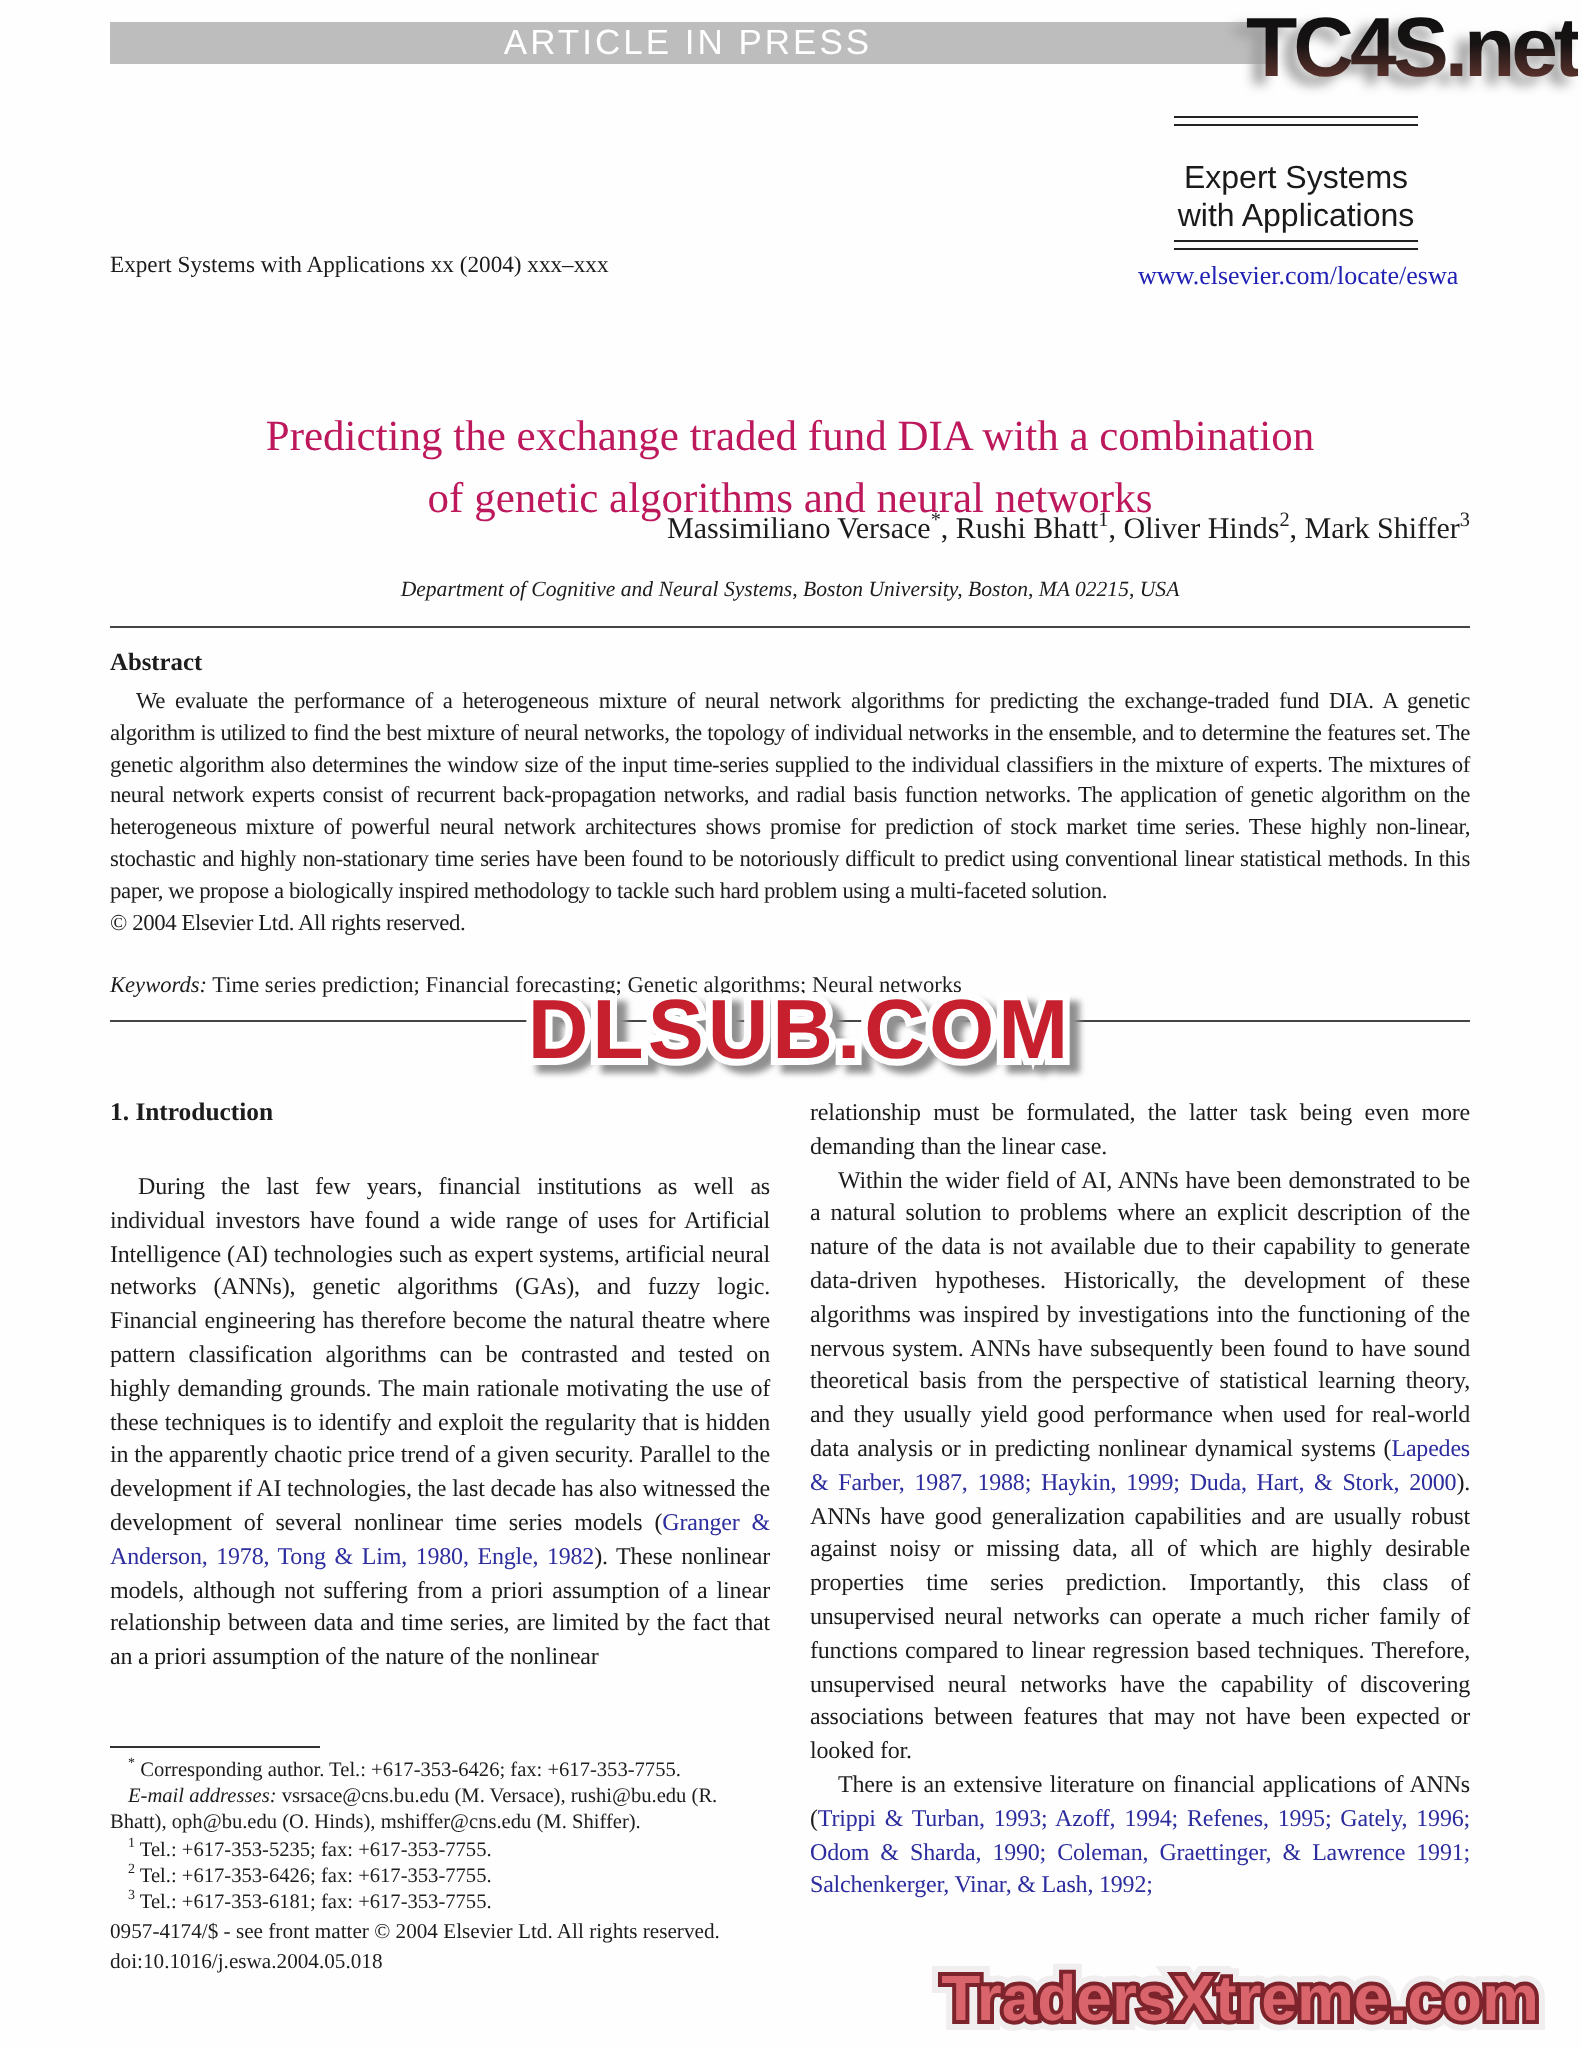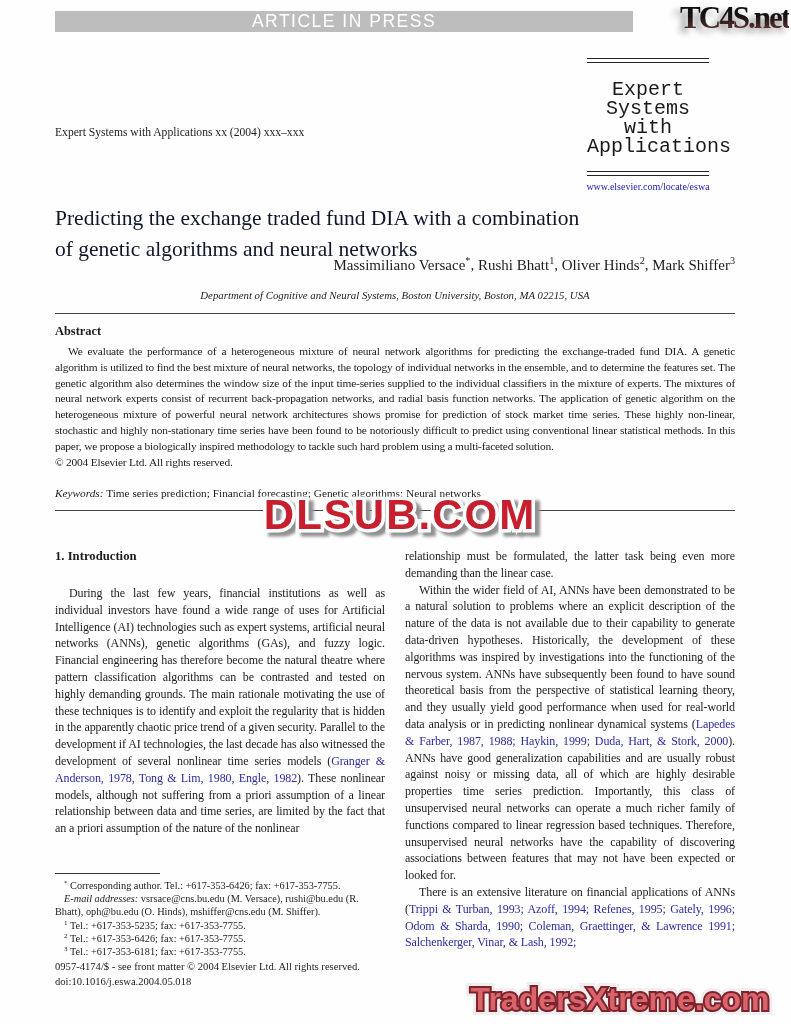--- a/index.html
+++ b/index.html
@@ -7,44 +7,44 @@
         font-family:"Liberation Serif",serif;color:#1c1c1c;}
 
   
   .banner{position:absolute;left:55px;top:11px;width:578px;height:21px;background:#bdbdbd;
           display:flex;align-items:center;justify-content:center;}
   .banner-text{font-family:"Liberation Sans",sans-serif;font-weight:normal;font-size:17.5px;
                letter-spacing:1.5px;color:#ffffff;}
 
   
   .tc4s{position:absolute;top:0px;right:2px;width:200px;height:58px;}
-  .tc4s span{position:absolute;top:0;right:0;font-family:Liberation Serif, serif;
-             font-weight:800;font-size:31px;letter-spacing:-2px;white-space:nowrap;}
+  .tc4s span{position:absolute;top:0;right:0;font-family:Liberation Sans, sans-serif;
+             font-weight:800;font-size:42px;letter-spacing:-2px;white-space:nowrap;}
   .tc4s-shadow{color:#9b9b9b;filter:blur(3px);transform:translate(-6px,4px);}
   .tc4s-grad{background:linear-gradient(180deg,#0d0d0d 0%,#161313 45%,#5d332e 82%,#84504a 100%);
              -webkit-background-clip:text;background-clip:text;color:transparent;}
 
   
   .elsevier{position:absolute;left:55px;top:54px;width:78px;text-align:center;}
   .elsevier-name{font-size:15.5px;letter-spacing:0.6px;color:#111;margin-top:1px;}
 
   
   .journal-ref{position:absolute;left:55px;top:126px;width:680px;text-align:left;
                font-size:11.6px;color:#1b1b1b;}
 
   
   .journal-box{position:absolute;left:587px;top:58px;width:122px;text-align:center;}
   .dbl{border-top:1.5px solid #222;border-bottom:1.5px solid #222;height:3px;}
-  .journal-name{margin-top:17px;margin-bottom:15px;font-family:Liberation Mono, monospace;
-                font-size:20px;line-height:19px;color:#1a1a1a;}
-  .journal-url{margin:5px -18px 0 -18px;font-size:10px;color:#2121b4;white-space:nowrap;}
+  .journal-name{margin-top:17px;margin-bottom:2px;font-family:Liberation Sans, sans-serif;
+                font-size:16px;line-height:19px;color:#1a1a1a;}
+  .journal-url{margin:5px -18px 0 -18px;font-size:13px;color:#2121b4;white-space:nowrap;}
 
   
-  .title{position:absolute;top:189px;left:55px;width:680px;text-align:left;
-         font-size:21.5px;line-height:31px;font-weight:normal;color:#0f172a;}
+  .title{position:absolute;top:189px;left:55px;width:680px;text-align:center;
+         font-size:21.5px;line-height:31px;font-weight:normal;color:#be185d;}
   .authors{position:absolute;top:257px;left:55px;width:680px;text-align:right;font-size:15px;}
   .affiliation{position:absolute;top:289px;left:55px;width:680px;text-align:center;
                font-style:italic;font-size:10.8px;}
 
   .rule{position:absolute;left:55px;width:680px;border-top:1px solid #444;height:0;}
   .rule-main{top:313px;}
   .rule-kw{top:510px;}
 
   
   .abstract-heading{position:absolute;top:324px;left:55px;font-weight:bold;font-size:12.4px;}

